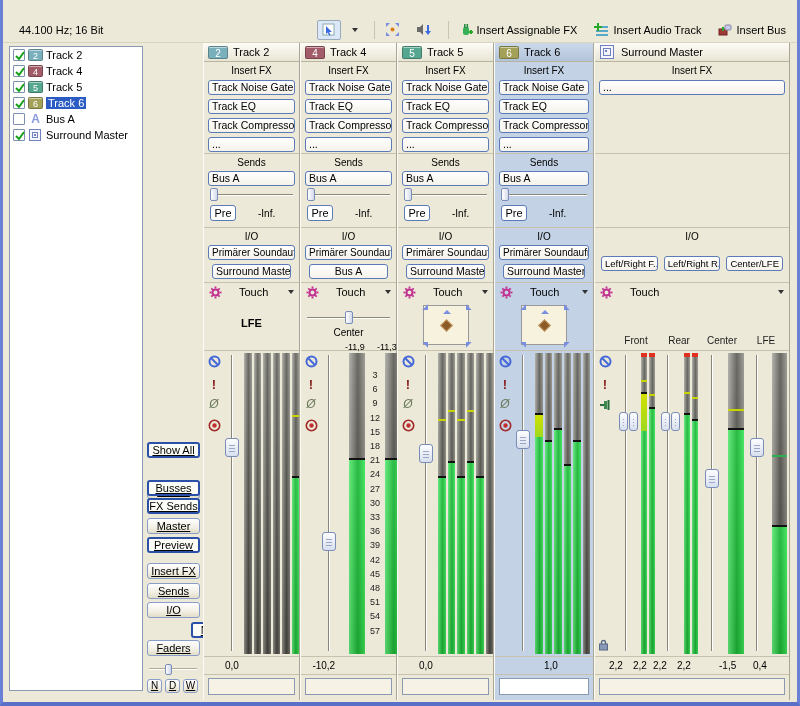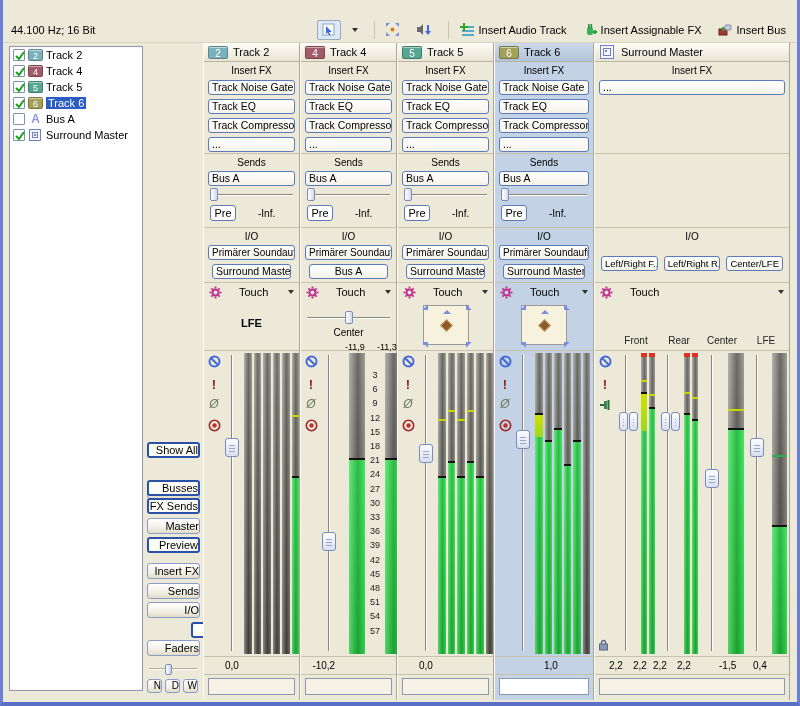--- a/index.html
+++ b/index.html
@@ -15,21 +15,21 @@
     color:#fff; font-weight:bold; font-size:11px; display:flex; align-items:center; padding-left:6px;
     text-shadow:1px 1px 1px #1a3a80; }
   .close-btn { position:absolute; right:5px; top:2px; width:16px; height:13px; border:1px solid #fff; border-radius:2px;
     background:linear-gradient(180deg,#f2927e 0%,#e0492a 45%,#c03018 100%); }
   .close-btn i { position:absolute; left:7px; top:2px; width:2px; height:8px; background:#fff; transform:rotate(45deg); }
   .close-btn b { position:absolute; left:7px; top:2px; width:2px; height:8px; background:#fff; transform:rotate(-45deg); }
 
   
   .toolbar { position:absolute; left:0; top:17px; width:794px; height:26px; background:#ece9d8;
     display:flex; align-items:center; border-bottom:1px solid #d8d4c0; }
-  .tb-text { margin-left:8px; }
+  .tb-text { margin-left:16px; }
   .tb-spacer { flex:1; }
   .tb-btn { display:flex; align-items:center; gap:4px; padding:2px 4px; margin-right:6px; border:1px solid transparent; border-radius:2px; }
   .tb-btn.framed { border-color:#9ab; background:#dce8f8; }
   .tb-sep { width:1px; height:18px; background:#c8c4ae; margin:0 5px; }
   .caret { width:0; height:0; border-left:3px solid transparent; border-right:3px solid transparent; border-top:4px solid #333; }
 
   
   .sidebar { position:absolute; left:6px; top:46px; width:134px; height:645px; background:#fff;
     border:1px solid #8a98b0; overflow:hidden; }
   .sb-item { display:flex; align-items:center; height:16px; padding-left:3px; gap:3px; }
@@ -40,21 +40,21 @@
   .busA { width:15px; text-align:center; color:#8a9ae0; font-weight:bold; font-size:12px; flex:none; }
   .surr-ic { width:12px; height:12px; border:1px solid #7080c0; background:#f4f6fc; position:relative; flex:none; margin:0 2px 0 1px; }
   .surr-ic::before { content:""; position:absolute; left:2px; top:2px; right:2px; bottom:2px; border:1px solid #7080c0; }
   .surr-ic::after { content:""; position:absolute; left:4px; top:4px; width:2px; height:2px; background:#7080c0; }
   .sb-label { white-space:nowrap; }
   .sb-item.selected .sb-label { background:#2a5cc4; color:#fff; padding:0 2px; }
 
   
   .btncol { position:absolute; left:142px; top:43px; width:57px; height:659px; }
   .xp-tbtn { position:absolute; left:2px; width:53px; height:16px; border:1px solid #8a9cc8; border-radius:3px;
-    background:linear-gradient(180deg,#fff 0%,#f2efe4 60%,#e2ddc8 100%); text-align:right; line-height:14px; font-size:11px; }
+    background:linear-gradient(180deg,#fff 0%,#f2efe4 60%,#e2ddc8 100%); text-align:center; line-height:14px; font-size:11px;text-decoration:underline; }
   .xp-tbtn.active { border:2px solid #2a50a8; line-height:12px; background:#fdfdf8; }
   .mini { width:15px !important; height:14px; font-size:10px; line-height:12px; }
   .hslider-s { position:absolute; left:4px; width:48px; height:10px; }
   .hslider-s .tr { position:absolute; left:0; right:0; top:4px; height:2px; background:#b0ac98; border-bottom:1px solid #fff; }
   .hslider-s .th { position:absolute; top:0; width:7px; height:11px; background:linear-gradient(90deg,#fff,#cdd4e8); border:1px solid #7a8cb8; border-radius:2px; }
 
   
   .strips { position:absolute; left:200px; top:43px; width:587px; height:659px; display:flex; }
   .strip { position:relative; height:657px; background:#ece9d8; border-right:1px solid #aaa694; border-left:1px solid #fbfaf4; }
   .strip.selected { background:#c3d2e4; }
@@ -146,38 +146,38 @@
         </svg>
     </span>
     <span class="tb-btn">
       <svg width="16" height="15" viewBox="0 0 16 15">
           <path d="M1 5 L4 5 L7 2 L7 13 L4 10 L1 10 Z" fill="#6a6a6a"></path>
           <path d="M11 3 L13 3 L13 9 L15 9 L12 13 L9 9 L11 9 Z" fill="#3a6ae0"></path>
         </svg>
     </span>
     <span class="tb-sep"></span>
     <span class="tb-btn">
+      <svg width="14" height="14" viewBox="0 0 14 14">
+          <rect x="4" y="4" width="6" height="8" rx="2" fill="#38b058"></rect>
+          <rect x="5" y="1" width="1.6" height="4" fill="#2a8a44"></rect>
+          <rect x="7.5" y="1" width="1.6" height="4" fill="#2a8a44"></rect>
+          <rect x="10" y="8" width="4" height="2" fill="#28a828"></rect>
+          <rect x="11" y="7" width="2" height="4" fill="#28a828"></rect>
+        </svg>
+      <span>Insert Assignable FX</span>
+    </span>
+    <span class="tb-btn">
       <svg width="16" height="14" viewBox="0 0 16 14">
           <rect x="3" y="3" width="12" height="2" fill="#58a8c8"></rect>
           <rect x="3" y="7" width="12" height="2" fill="#58a8c8"></rect>
           <rect x="3" y="11" width="12" height="2" fill="#58a8c8"></rect>
           <rect x="4" y="0" width="2" height="8" fill="#28a828"></rect>
           <rect x="1" y="3" width="8" height="2" fill="#28a828"></rect>
         </svg>
       <span>Insert Audio Track</span>
-    </span>
-    <span class="tb-btn">
-      <svg width="14" height="14" viewBox="0 0 14 14">
-          <rect x="4" y="4" width="6" height="8" rx="2" fill="#38b058"></rect>
-          <rect x="5" y="1" width="1.6" height="4" fill="#2a8a44"></rect>
-          <rect x="7.5" y="1" width="1.6" height="4" fill="#2a8a44"></rect>
-          <rect x="10" y="8" width="4" height="2" fill="#28a828"></rect>
-          <rect x="11" y="7" width="2" height="4" fill="#28a828"></rect>
-        </svg>
-      <span>Insert Assignable FX</span>
     </span>
     <span class="tb-btn">
       <svg width="15" height="14" viewBox="0 0 15 14">
           <rect x="2" y="6" width="8" height="6" fill="#a03838" stroke="#702020"></rect>
           <rect x="8" y="2" width="6" height="5" rx="1" fill="#c8c8e8" stroke="#8888a8"></rect>
           <rect x="5" y="4" width="2" height="4" fill="#28a828"></rect>
         </svg>
       <span>Insert Bus</span>
     </span>
   </div>

